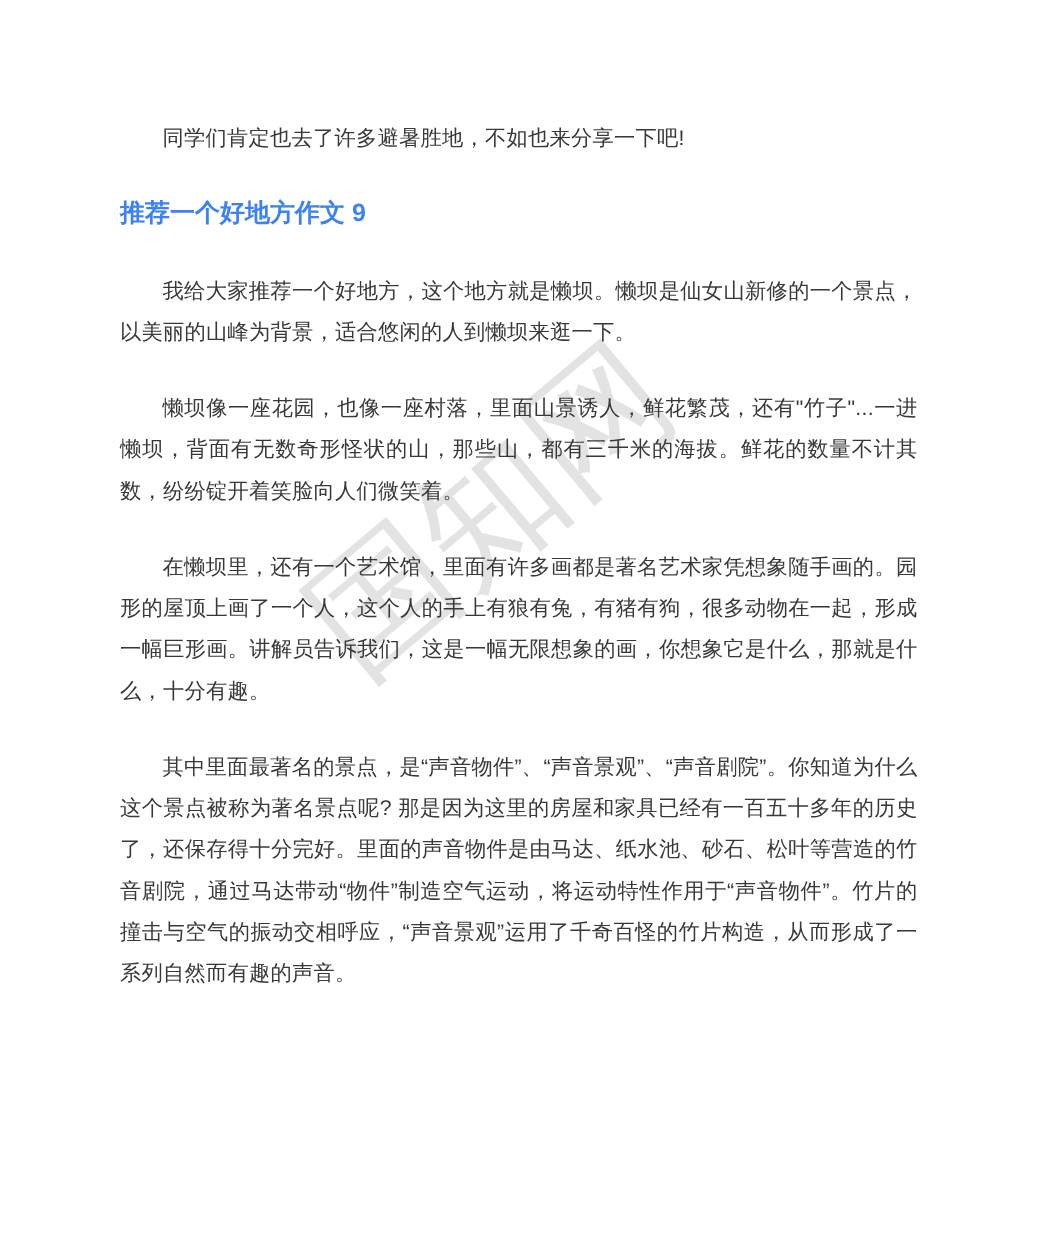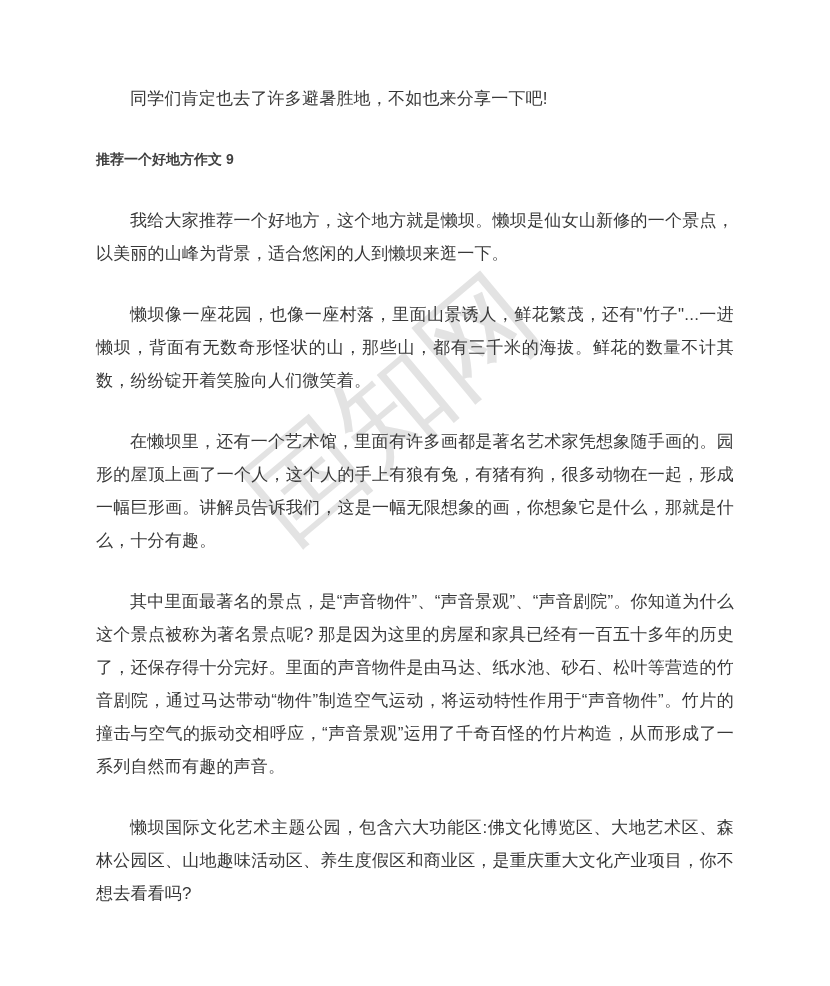--- a/index.html
+++ b/index.html
@@ -34,33 +34,33 @@
     user-select: none;
     text-align: center;
   }
   .content {
     position: relative;
     z-index: 1;
     padding: 82px 96px 0 96px;
     color: #383838;
   }
   .content p {
-    margin: 0 0 28px 0;
+    margin: 12px 0 28px 0;
     font-size: 17px;
     line-height: 33px;
     text-align: justify;
     text-indent: 2em;
     letter-spacing: 0.2px;
   }
   .content h1.essay-title {
     margin: 0 0 28px 0;
-    font-size: 14px;
+    font-size: 20px;
     line-height: 33px;
     font-weight: bold;
-    color: #404040;
+    color: #3b82f6;
     text-indent: 0;
   }
 </style>
 </head>
 <body>
 
 <div class="page">
 
   <div class="watermark">国知网</div>
 
@@ -71,16 +71,15 @@
     <h1 class="essay-title">推荐一个好地方作文 9</h1>
 
     <p>我给大家推荐一个好地方，这个地方就是懒坝。懒坝是仙女山新修的一个景点，以美丽的山峰为背景，适合悠闲的人到懒坝来逛一下。</p>
 
     <p>懒坝像一座花园，也像一座村落，里面山景诱人，鲜花繁茂，还有"竹子"...一进懒坝，背面有无数奇形怪状的山，那些山，都有三千米的海拔。鲜花的数量不计其数，纷纷锭开着笑脸向人们微笑着。</p>
 
     <p>在懒坝里，还有一个艺术馆，里面有许多画都是著名艺术家凭想象随手画的。园形的屋顶上画了一个人，这个人的手上有狼有兔，有猪有狗，很多动物在一起，形成一幅巨形画。讲解员告诉我们，这是一幅无限想象的画，你想象它是什么，那就是什么，十分有趣。</p>
 
     <p>其中里面最著名的景点，是“声音物件”、“声音景观”、“声音剧院”。你知道为什么这个景点被称为著名景点呢? 那是因为这里的房屋和家具已经有一百五十多年的历史了，还保存得十分完好。里面的声音物件是由马达、纸水池、砂石、松叶等营造的竹音剧院，通过马达带动“物件”制造空气运动，将运动特性作用于“声音物件”。竹片的撞击与空气的振动交相呼应，“声音景观”运用了千奇百怪的竹片构造，从而形成了一系列自然而有趣的声音。</p>
 
-    <p>懒坝国际文化艺术主题公园，包含六大功能区:佛文化博览区、大地艺术区、森林公园区、山地趣味活动区、养生度假区和商业区，是重庆重大文化产业项目，你不想去看看吗?</p>
 
   </div>
 </div>
 
 </body></html>

